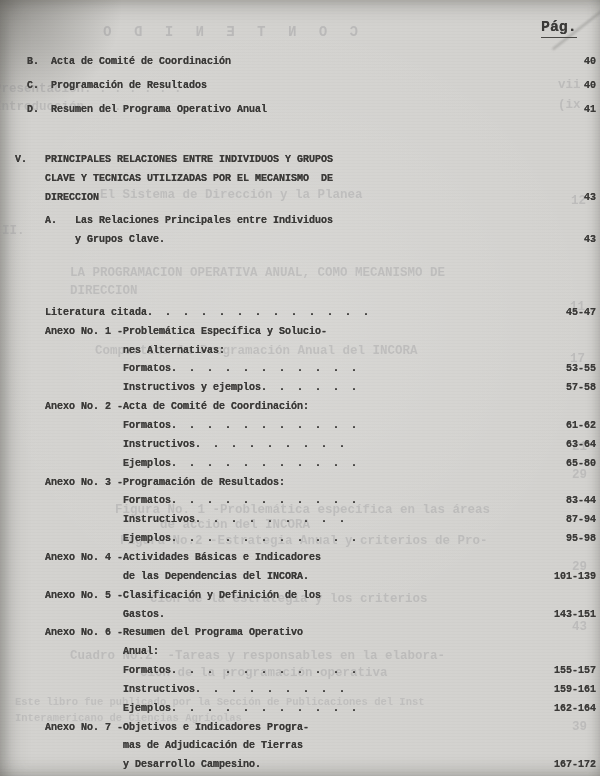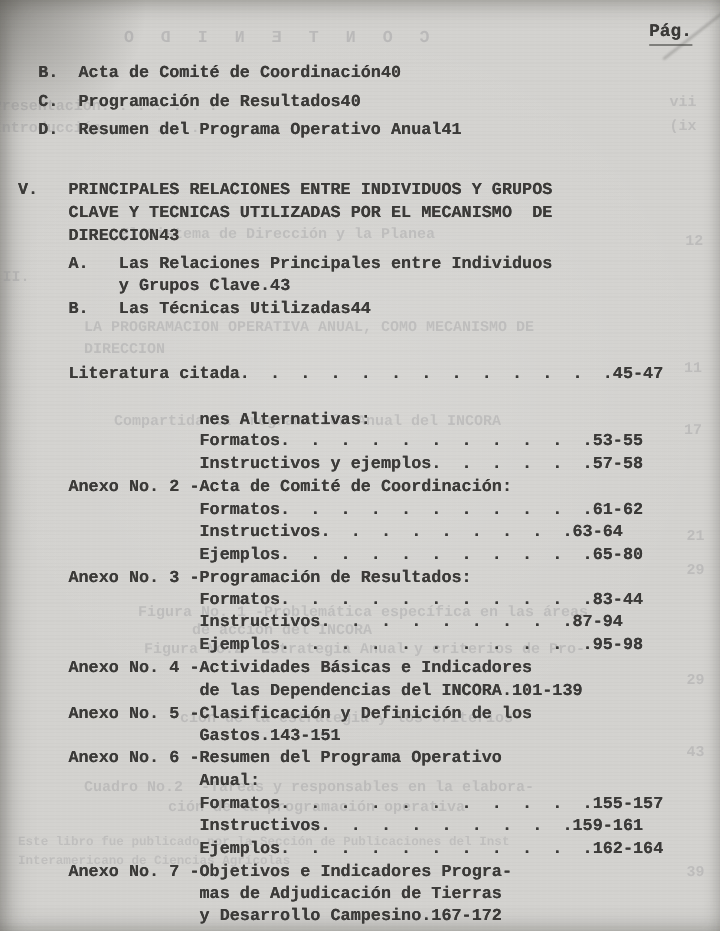--- a/index.html
+++ b/index.html
@@ -28,23 +28,23 @@
   .crease{
     position:absolute;left:543px;top:20px;width:92px;height:2px;
     background:rgba(115,113,110,.45);
     transform:rotate(-38deg);
     filter:blur(1px);
     pointer-events:none;
   }
   
   .row{
     position:absolute;left:15px;width:581px;height:17px;
-    display:flex;
+    display:flex;justify-content:space-between;
     white-space:pre;
-    font-size:14px;line-height:17px;font-weight:700;
+    font-size:10px;line-height:17px;font-weight:700;
     color:#3b3a38;
     text-shadow:0 0 .45px rgba(45,44,42,.85);
   }
   .row .lt{white-space:pre;}
   .row .pg{white-space:pre;}
   .pag-hdr{
     position:absolute;left:541px;top:19px;
     font-size:14.8px;line-height:17px;font-weight:700;
     color:#3b3a38;
     text-shadow:0 0 .45px rgba(45,44,42,.85);
@@ -102,23 +102,23 @@
 
   <div class="row" style="top:53px"><span class="lt">  B.  Acta de Comité de Coordinación</span><span class="pg">40</span></div>
   <div class="row" style="top:77px"><span class="lt">  C.  Programación de Resultados</span><span class="pg">40</span></div>
   <div class="row" style="top:101px"><span class="lt">  D.  Resumen del Programa Operativo Anual</span><span class="pg">41</span></div>
 
   <div class="row" style="top:151px"><span class="lt">V.   PRINCIPALES RELACIONES ENTRE INDIVIDUOS Y GRUPOS</span><span class="pg"></span></div>
   <div class="row" style="top:170px"><span class="lt">     CLAVE Y TECNICAS UTILIZADAS POR EL MECANISMO  DE</span><span class="pg"></span></div>
   <div class="row" style="top:189px"><span class="lt">     DIRECCION</span><span class="pg">43</span></div>
   <div class="row" style="top:212px"><span class="lt">     A.   Las Relaciones Principales entre Individuos</span><span class="pg"></span></div>
   <div class="row" style="top:231px"><span class="lt">          y Grupos Clave.</span><span class="pg">43</span></div>
-  <div class="row" style="top:250px"><span class="lt">     B.   Las Técnicas Utilizadas</span><span class="pg">44</span></div>
 
   <div class="row" style="top:304px"><span class="lt">     Literatura citada.  .  .  .  .  .  .  .  .  .  .  .  .</span><span class="pg">45-47</span></div>
+  <div class="row" style="top:323px"><span class="lt">     Anexo No. 1 -Problemática Específica y Solucio-</span><span class="pg"></span></div>
   <div class="row" style="top:342px"><span class="lt">                  nes Alternativas:</span><span class="pg"></span></div>
   <div class="row" style="top:360px"><span class="lt">                  Formatos.  .  .  .  .  .  .  .  .  .  .</span><span class="pg">53-55</span></div>
   <div class="row" style="top:379px"><span class="lt">                  Instructivos y ejemplos.  .  .  .  .  .</span><span class="pg">57-58</span></div>
   <div class="row" style="top:398px"><span class="lt">     Anexo No. 2 -Acta de Comité de Coordinación:</span><span class="pg"></span></div>
   <div class="row" style="top:417px"><span class="lt">                  Formatos.  .  .  .  .  .  .  .  .  .  .</span><span class="pg">61-62</span></div>
   <div class="row" style="top:436px"><span class="lt">                  Instructivos.  .  .  .  .  .  .  .  .</span><span class="pg">63-64</span></div>
   <div class="row" style="top:455px"><span class="lt">                  Ejemplos.  .  .  .  .  .  .  .  .  .  .</span><span class="pg">65-80</span></div>
   <div class="row" style="top:474px"><span class="lt">     Anexo No. 3 -Programación de Resultados:</span><span class="pg"></span></div>
   <div class="row" style="top:492px"><span class="lt">                  Formatos.  .  .  .  .  .  .  .  .  .  .</span><span class="pg">83-44</span></div>
   <div class="row" style="top:511px"><span class="lt">                  Instructivos.  .  .  .  .  .  .  .  .</span><span class="pg">87-94</span></div>

